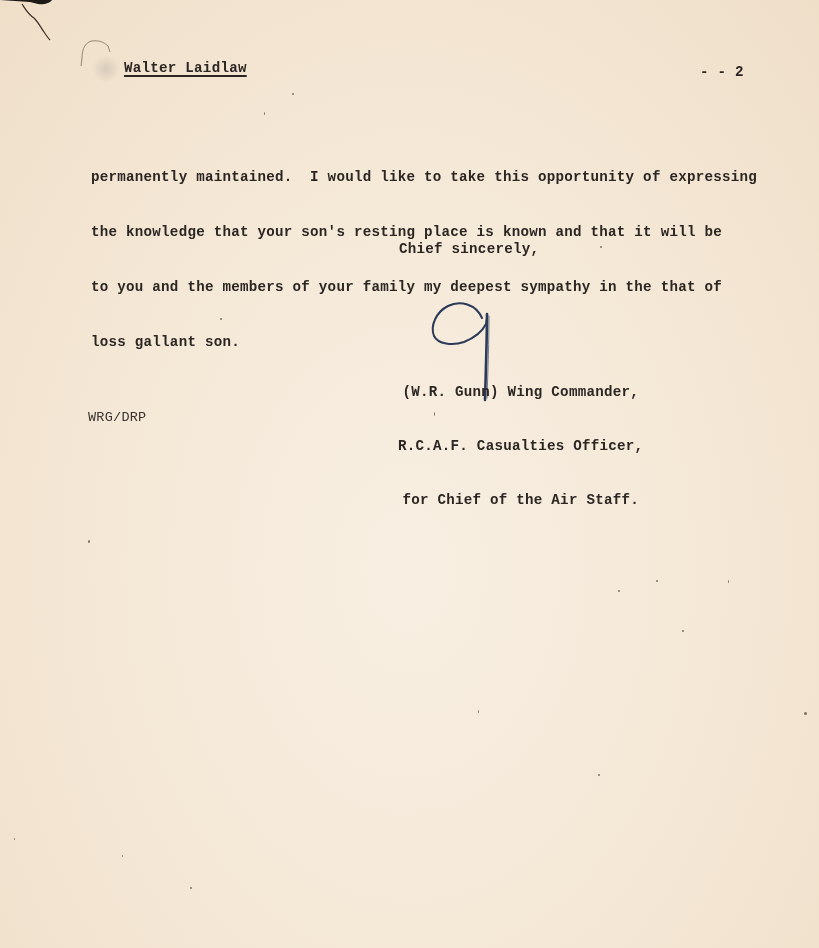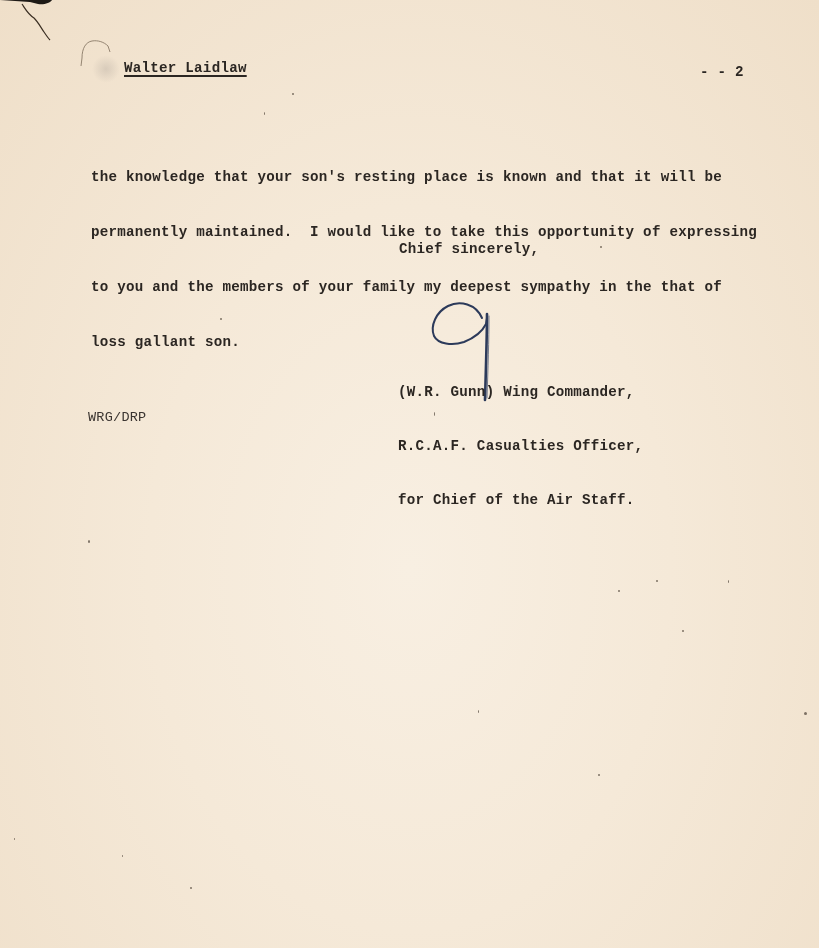--- a/index.html
+++ b/index.html
@@ -50,20 +50,21 @@
       line-height: 18.4px;
     }
     .closing {
       left: 399px;
       top: 240px;
     }
     .sig-block {
       left: 398px;
       top: 347px;
       line-height: 18px;
+      text-align: center;
     }
     .initials {
       left: 88px;
       top: 380px;
       font-weight: normal;
       font-size: 13.5px;
       color: #3a3430;
       margin-top: 29px;
     }
     .signature {
@@ -107,22 +108,22 @@
     <path d="M22,4 C26,10 28,14 34,18 C38,22 40,26 44,32 C46,35 48,38 50,40" stroke="#3a2e22" stroke-width="1.2" fill="none"></path>
     <path d="M82,58 C82,48 86,42 92,41 C98,40 104,42 108,46 L110,52" stroke="#8a7a68" stroke-width="0.9" fill="none"></path>
     <path d="M82,58 L81,66" stroke="#8a7a68" stroke-width="0.9" fill="none"></path>
   </svg>
   <div class="smudge"></div>
 
   <div class="tw recipient">Walter Laidlaw</div>
   <div class="tw page-num">- - 2</div>
 
   <div class="tw body-text">
+    <div>permanently maintained.  I would like to take this opportunity of expressing</div>
     <div>the knowledge that your son's resting place is known and that it will be</div>
-    <div>permanently maintained.  I would like to take this opportunity of expressing</div>
     <div>to you and the members of your family my deepest sympathy in the that of</div>
     <div>loss gallant son.</div>
   </div>
 
   <div class="tw closing">Chief sincerely,</div>
 
   <svg class="signature" viewBox="0 0 80 110">
     <path d="M58,22 C52,8 36,4 24,10 C12,16 6,30 10,40 C14,48 28,50 40,46 C50,42 58,36 62,28 L63,22" stroke="#2c3a5a" stroke-width="2" fill="none" stroke-linecap="round"></path>
     <path d="M63,18 C63,40 62,70 61,104" stroke="#2c3a5a" stroke-width="2.6" fill="none" stroke-linecap="round"></path>
     <path d="M65,20 C65,44 64,72 63,102" stroke="#3c4a6a" stroke-width="1" fill="none" stroke-linecap="round" opacity="0.7"></path>

